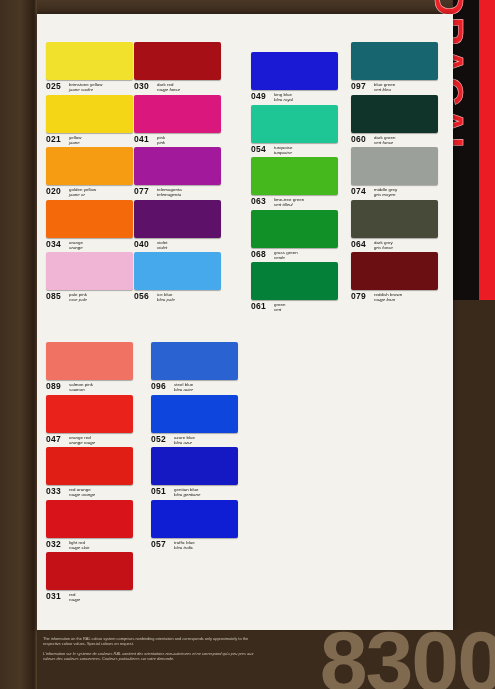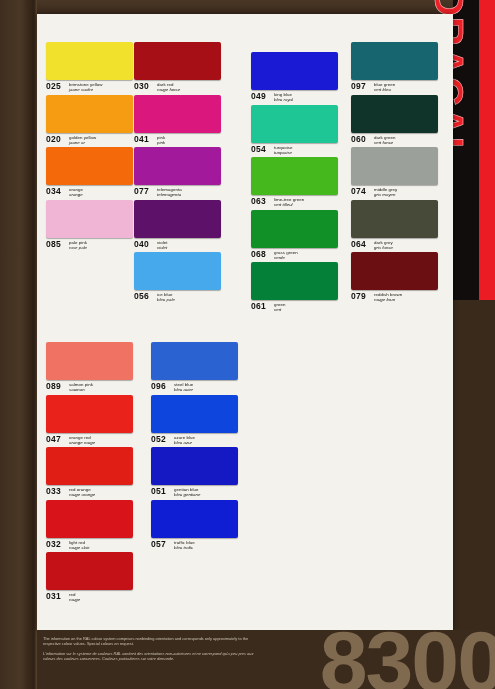--- a/index.html
+++ b/index.html
@@ -145,20 +145,30 @@
               <div class="swatch" style="background: rgb(242, 225, 44);"></div>
               <div class="swatch-meta">
                 <div class="swatch-code">025</div>
                 <div class="swatch-names">
                   <div class="swatch-en">brimstone yellow</div>
                   <div class="swatch-fr">jaune soufre</div>
                 </div>
               </div>
             </div>
             <div class="swatch-cell">
+              <div class="swatch" style="background: rgb(245, 214, 23);"></div>
+              <div class="swatch-meta">
+                <div class="swatch-code">021</div>
+                <div class="swatch-names">
+                  <div class="swatch-en">yellow</div>
+                  <div class="swatch-fr">jaune</div>
+                </div>
+              </div>
+            </div>
+            <div class="swatch-cell">
               <div class="swatch" style="background: rgb(245, 156, 19);"></div>
               <div class="swatch-meta">
                 <div class="swatch-code">020</div>
                 <div class="swatch-names">
                   <div class="swatch-en">golden yellow</div>
                   <div class="swatch-fr">jaune or</div>
                 </div>
               </div>
             </div>
             <div class="swatch-cell">

